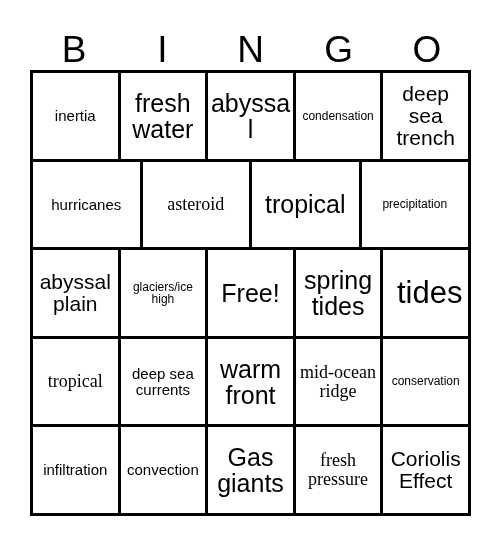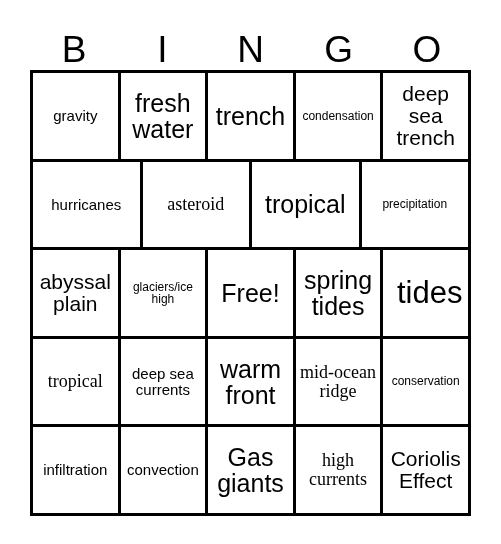--- a/index.html
+++ b/index.html
@@ -94,27 +94,27 @@
     <div class="header-cell">I</div>
     <div class="header-cell">N</div>
     <div class="header-cell">G</div>
     <div class="header-cell">O</div>
   </div>
 
   <div class="grid">
 
     <div class="grid-row">
       <div class="cell">
-          <span class="fs-md">gravity</span>
+          <span class="fs-md">inertia</span>
         </div>
       <div class="cell">
           <span class="fs-xxl">fresh water</span>
         </div>
       <div class="cell">
-          <span class="fs-xxl">trench</span>
+          <span class="fs-xxl">abyssal</span>
         </div>
       <div class="cell">
           <span class="fs-sm">condensation</span>
         </div>
       <div class="cell">
           <span class="fs-xl">deep sea trench</span>
         </div>
     </div>
 
     <div class="grid-row">
@@ -172,21 +172,21 @@
       <div class="cell">
           <span class="fs-md">infiltration</span>
         </div>
       <div class="cell">
           <span class="fs-md">convection</span>
         </div>
       <div class="cell">
           <span class="fs-xxl">Gas giants</span>
         </div>
       <div class="cell">
-          <span class="fs-lg">high currents</span>
+          <span class="fs-lg">fresh pressure</span>
         </div>
       <div class="cell">
           <span class="fs-xl">Coriolis Effect</span>
         </div>
     </div>
 
   </div>
 </div>
 
 </body></html>

